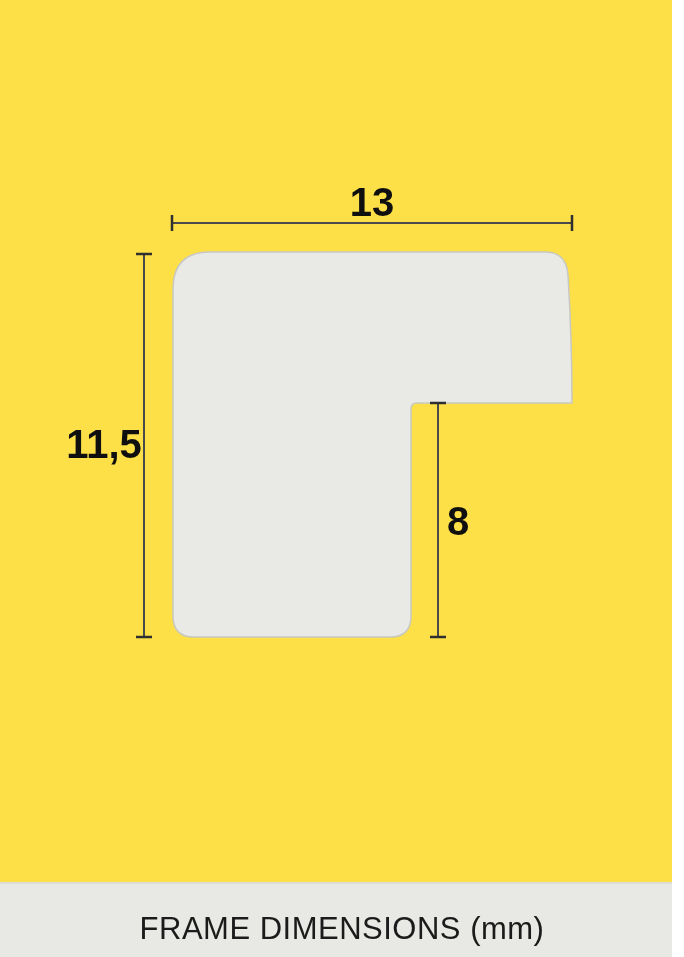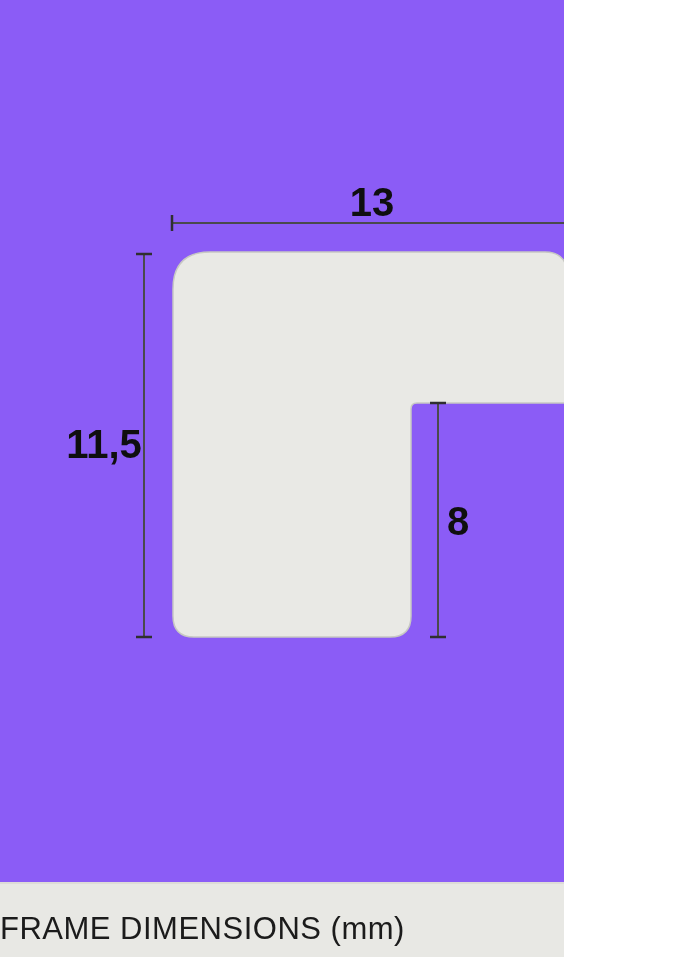--- a/index.html
+++ b/index.html
@@ -3,23 +3,23 @@
 <meta charset="utf-8">
 <style>
   html, body {
     margin: 0;
     padding: 0;
     background: #ffffff;
     font-family: "Liberation Sans", sans-serif;
   }
   .page {
     position: relative;
-    width: 564px;
+    width: 672px;
     height: 957px;
-    background: #8b5cf6;
+    background: #fde047;
     overflow: hidden;
   }
   .diagram-area {
     position: absolute;
     left: 0;
     top: 0;
     width: 684px;
     height: 882px;
   }
   .diagram-area svg {
@@ -36,21 +36,21 @@
     position: absolute;
     left: 0;
     top: 882px;
     width: 684px;
     height: 75px;
     background: #e8e8e4;
     border-top: 2px solid #dddcd7;
     box-sizing: border-box;
     display: flex;
     align-items: center;
-    justify-content: flex-start;
+    justify-content: center;
     padding-top: 16px;
   }
   .footer-title {
     font-family: "Liberation Sans", sans-serif;
     font-size: 31px;
     font-weight: 400;
     letter-spacing: 0.5px;
     color: #1b1b1b;
     white-space: nowrap;
   }

